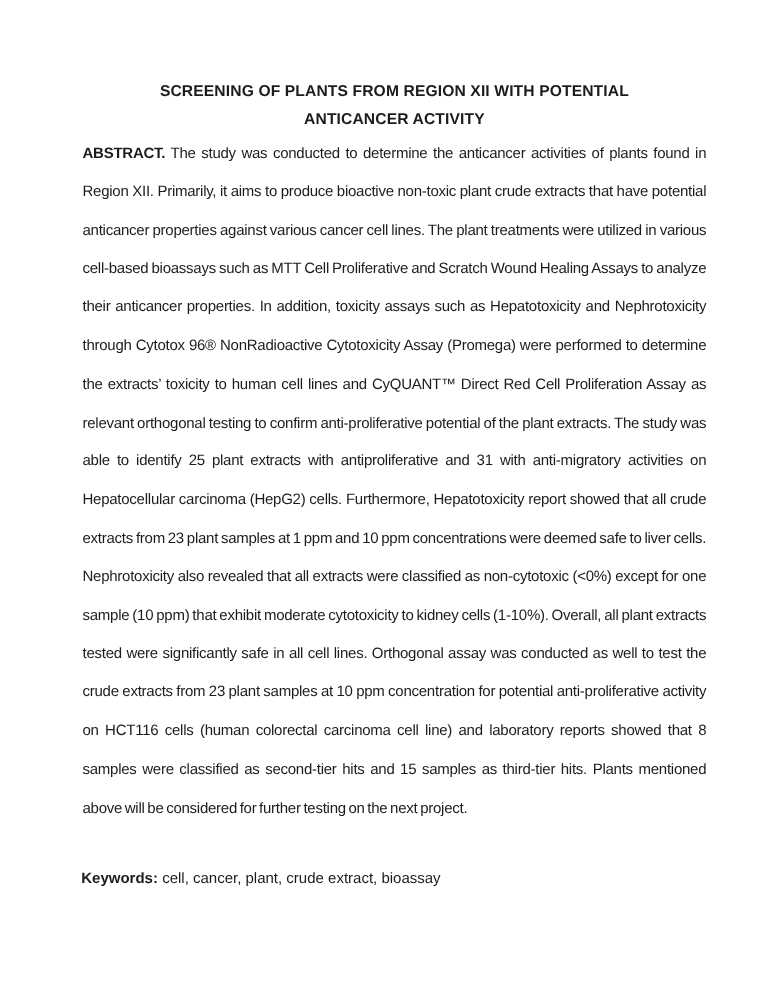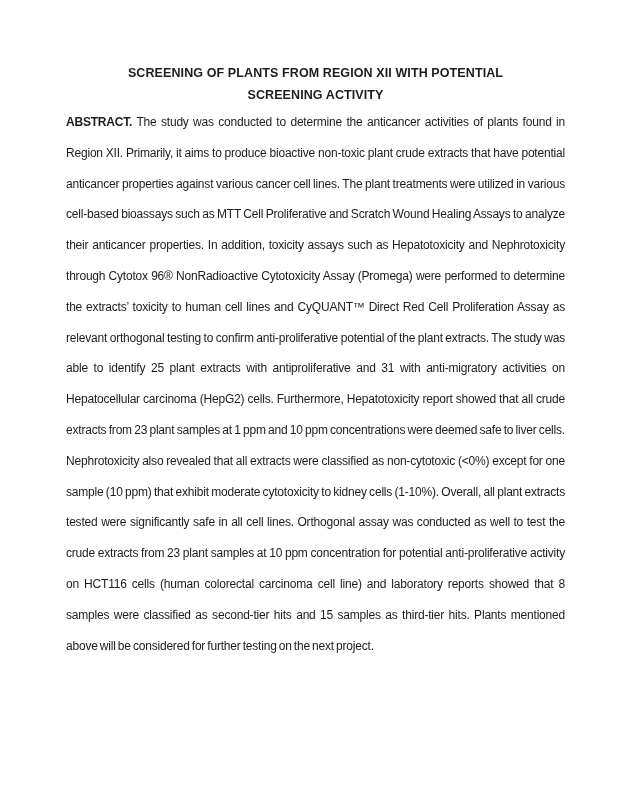--- a/index.html
+++ b/index.html
@@ -51,19 +51,20 @@
     font-weight: bold;
   }
 </style>
 </head>
 <body>
 
 <div class="page">
 
   <h1 class="title">
     <span class="title-line">SCREENING OF PLANTS FROM REGION XII WITH POTENTIAL</span>
-    <span class="title-line">SCREENING ACTIVITY</span>
+    <span class="title-line">ANTICANCER ACTIVITY</span>
   </h1>
 
   <p class="abstract"><span class="bold">ABSTRACT.</span> <span>The study was conducted to determine the anticancer activities of plants found in Region XII. Primarily, it aims to produce bioactive non-toxic plant crude extracts that have potential anticancer properties against various cancer cell lines. The plant treatments were utilized in various cell-based bioassays such as MTT Cell Proliferative and Scratch Wound Healing Assays to analyze their anticancer properties. In addition, toxicity assays such as Hepatotoxicity and Nephrotoxicity through Cytotox 96® NonRadioactive Cytotoxicity Assay (Promega) were performed to determine the extracts’ toxicity to human cell lines and CyQUANT™ Direct Red Cell Proliferation Assay as relevant orthogonal testing to confirm anti-proliferative potential of the plant extracts. The study was able to identify 25 plant extracts with antiproliferative and 31 with anti-migratory activities on Hepatocellular carcinoma (HepG2) cells. Furthermore, Hepatotoxicity report showed that all crude extracts from 23 plant samples at 1 ppm and 10 ppm concentrations were deemed safe to liver cells. Nephrotoxicity also revealed that all extracts were classified as non-cytotoxic (&lt;0%) except for one sample (10 ppm) that exhibit moderate cytotoxicity to kidney cells (1-10%). Overall, all plant extracts tested were significantly safe in all cell lines. Orthogonal assay was conducted as well to test the crude extracts from 23 plant samples at 10 ppm concentration for potential anti-proliferative activity on HCT116 cells (human colorectal carcinoma cell line) and laboratory reports showed that 8 samples were classified as second-tier hits and 15 samples as third-tier hits. Plants mentioned above will be considered for further testing on the next project.</span></p>
 
+  <p class="keywords"><span class="bold">Keywords:</span> <span>cell, cancer, plant, crude extract, bioassay</span></p>
 
 </div>
 
 </body></html>

